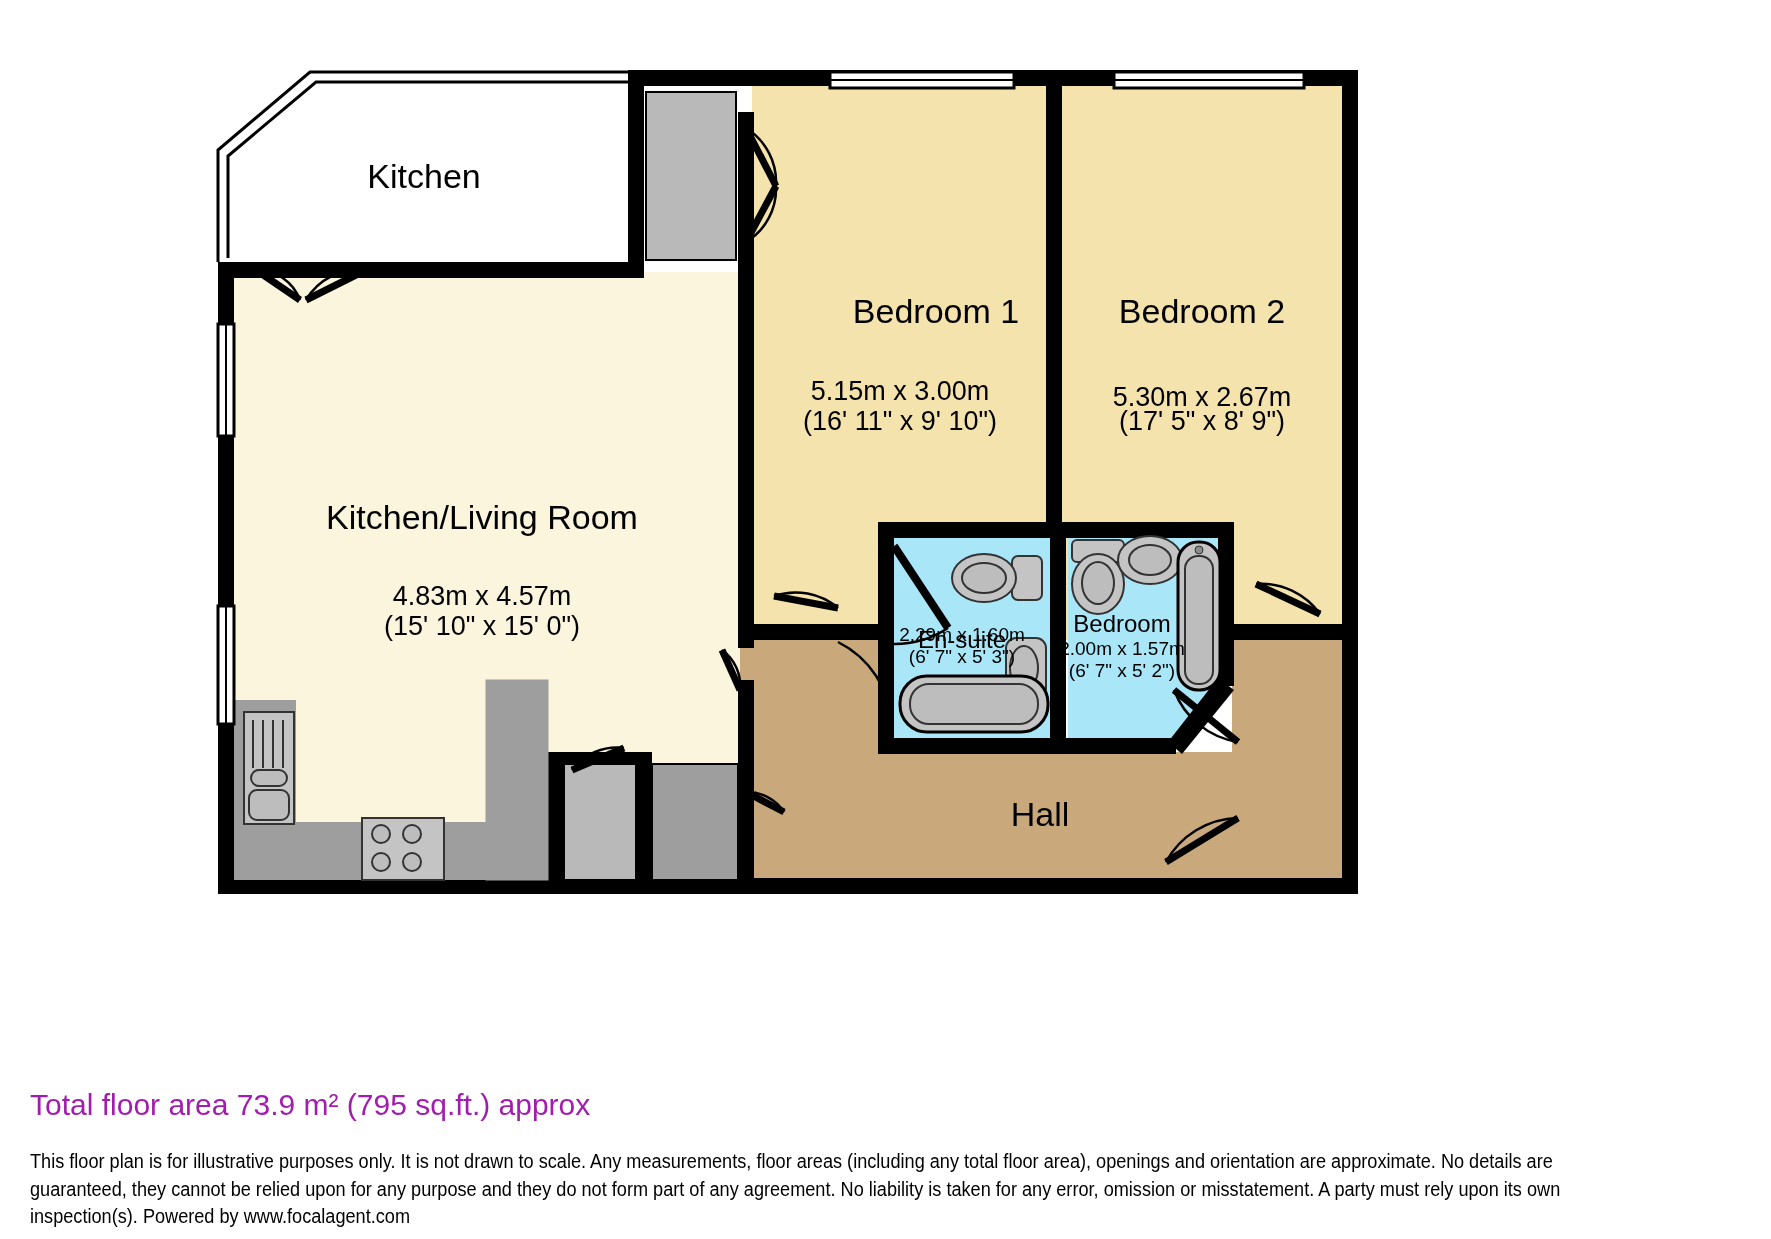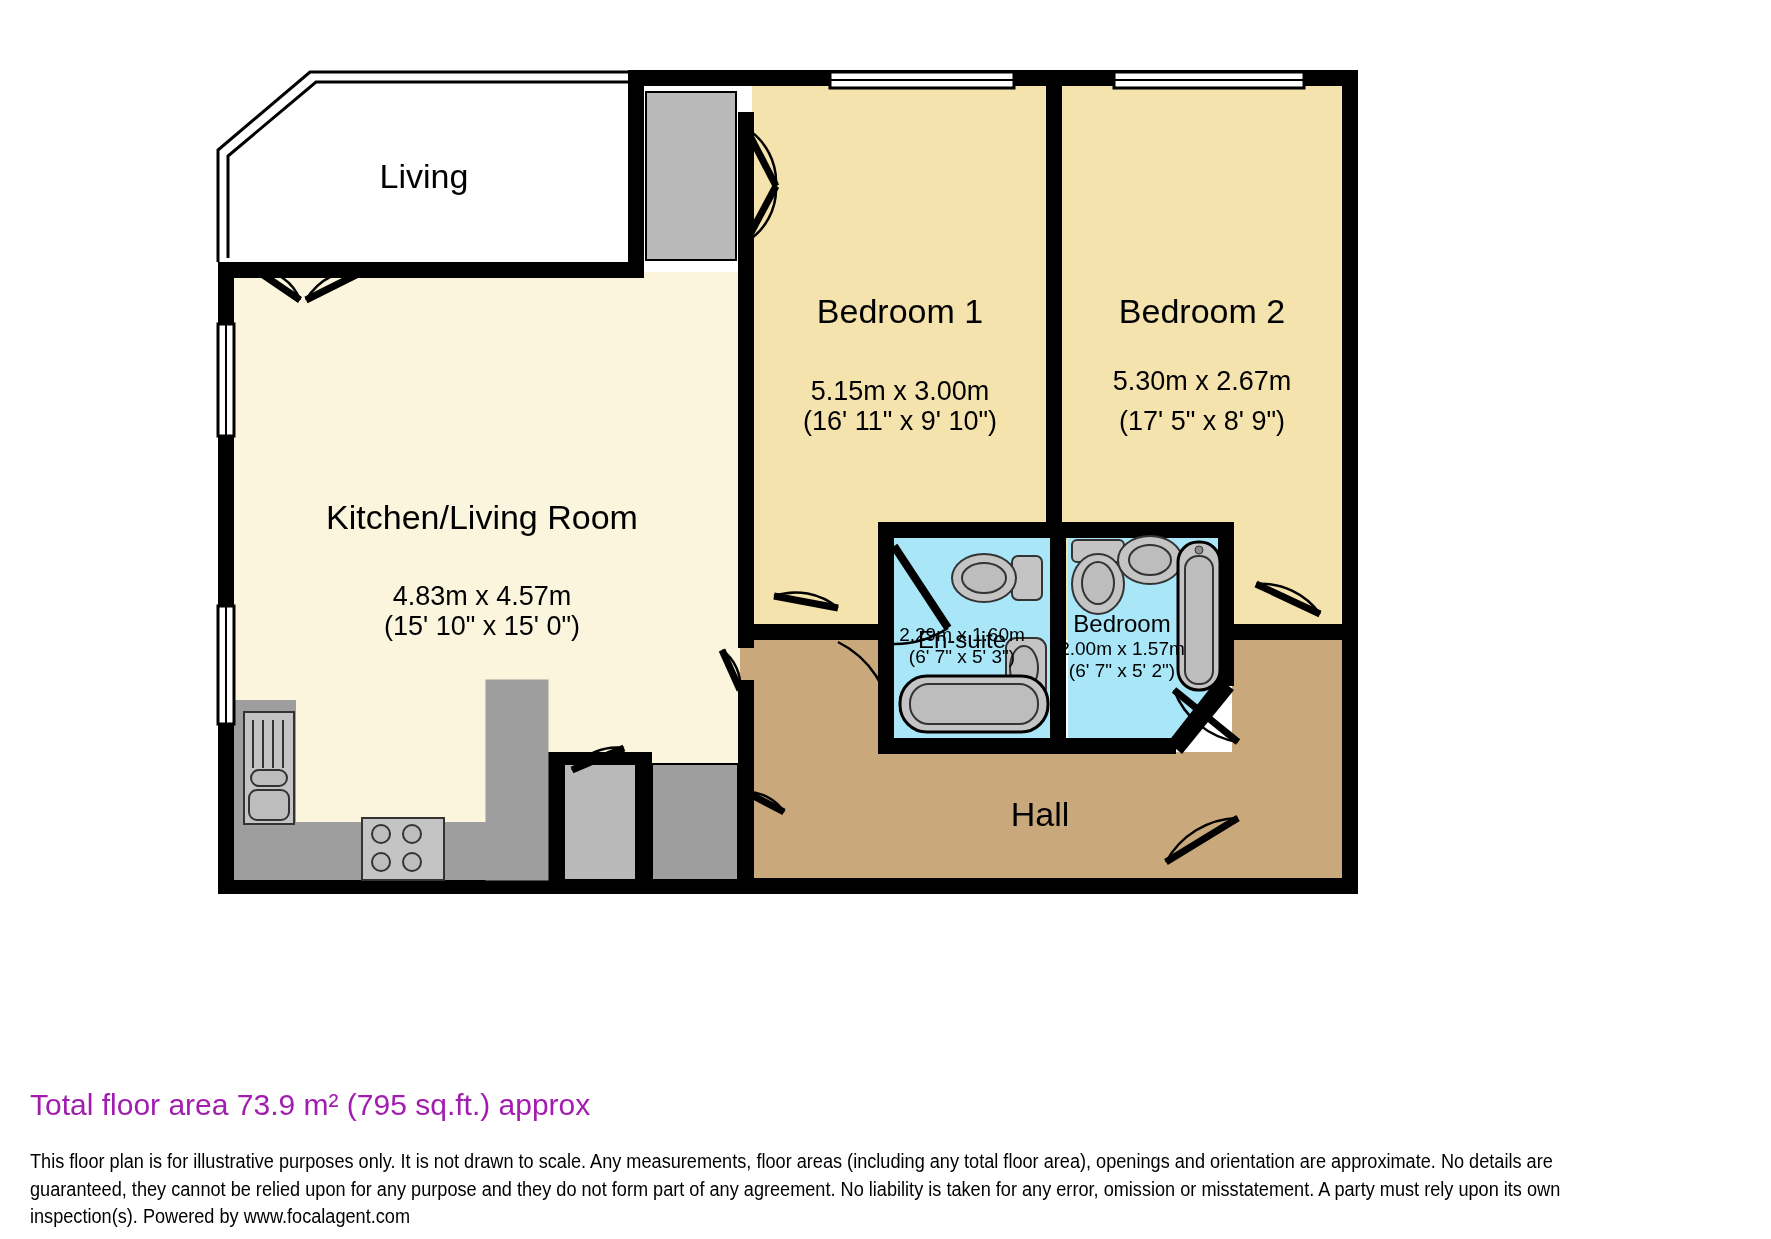--- a/index.html
+++ b/index.html
@@ -192,32 +192,32 @@
       <path d="M784,812 A44,44 0 0 0 746,792" stroke-width="2.5"></path>
     </g>
 
     <g>
       <line x1="722" y1="650" x2="740" y2="690" stroke-width="7"></line>
       <path d="M722,650 A44,44 0 0 1 740,690" stroke-width="2.5"></path>
     </g>
   </g>
 </svg>
 
-<div class="txt room-name ctr" style="left:424px;top:157px;">Living</div>
+<div class="txt room-name ctr" style="left:424px;top:157px;">Kitchen</div>
 
 <div class="txt room-name ctr" style="left:482px;top:498px;">Kitchen/Living Room</div>
 <div class="txt room-dim ctr" style="left:482px;top:535px;">4.83m x 4.57m</div>
 <div class="txt room-dim ctr" style="left:482px;top:565px;">(15' 10" x 15' 0")</div>
 
-<div class="txt room-name ctr" style="left:900px;top:292px;">Bedroom 1</div>
+<div class="txt room-name ctr" style="left:936px;top:292px;">Bedroom 1</div>
 <div class="txt room-dim ctr" style="left:900px;top:330px;">5.15m x 3.00m</div>
 <div class="txt room-dim ctr" style="left:900px;top:360px;">(16' 11" x 9' 10")</div>
 
 <div class="txt room-name ctr" style="left:1202px;top:292px;">Bedroom 2</div>
-<div class="txt room-dim ctr" style="left:1202px;top:320px;">5.30m x 2.67m</div>
+<div class="txt room-dim ctr" style="left:1202px;top:336px;">5.30m x 2.67m</div>
 <div class="txt room-dim ctr" style="left:1202px;top:360px;">(17' 5" x 8' 9")</div>
 
 <div class="txt small-name ctr" style="left:962px;top:626px;text-align:right;">En-suite</div>
 <div class="txt small-dim ctr" style="left:962px;top:624px;">2.29m x 1.60m</div>
 <div class="txt small-dim ctr" style="left:962px;top:646px;">(6' 7" x 5' 3")</div>
 
 <div class="txt small-name ctr" style="left:1122px;top:610px;">Bedroom</div>
 <div class="txt small-dim ctr" style="left:1122px;top:638px;">2.00m x 1.57m</div>
 <div class="txt small-dim ctr" style="left:1122px;top:660px;">(6' 7" x 5' 2")</div>
 

